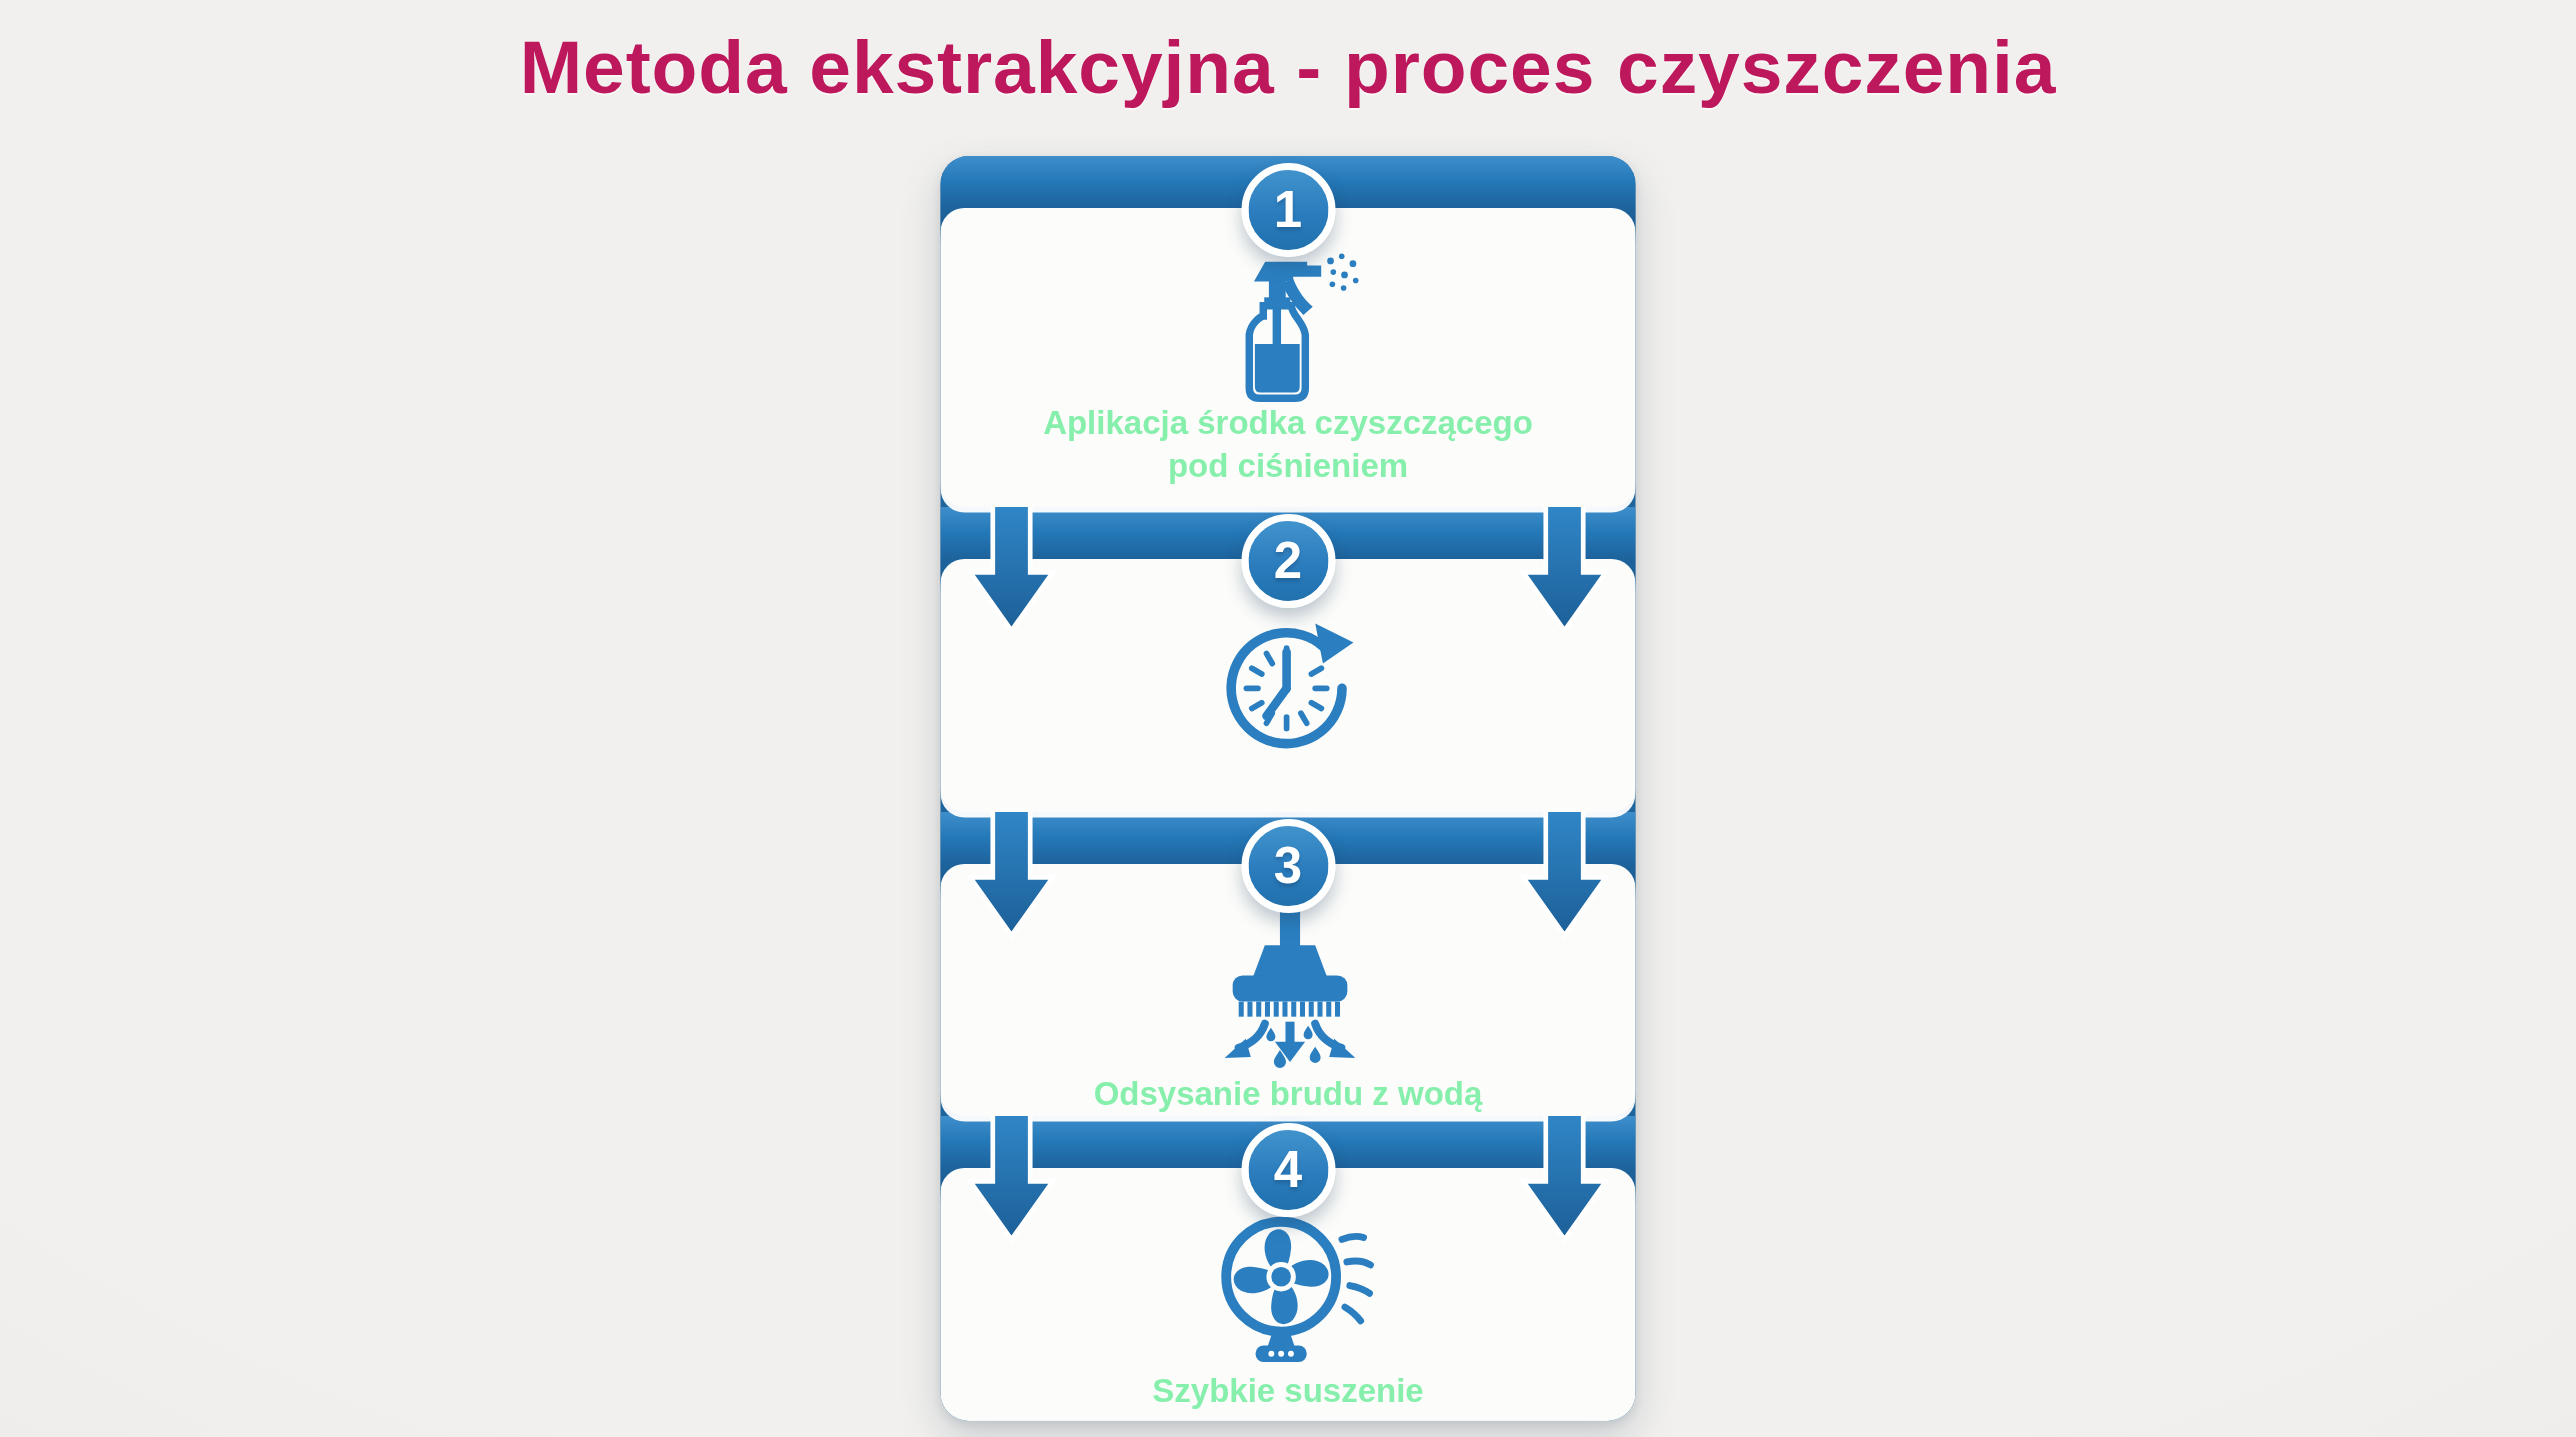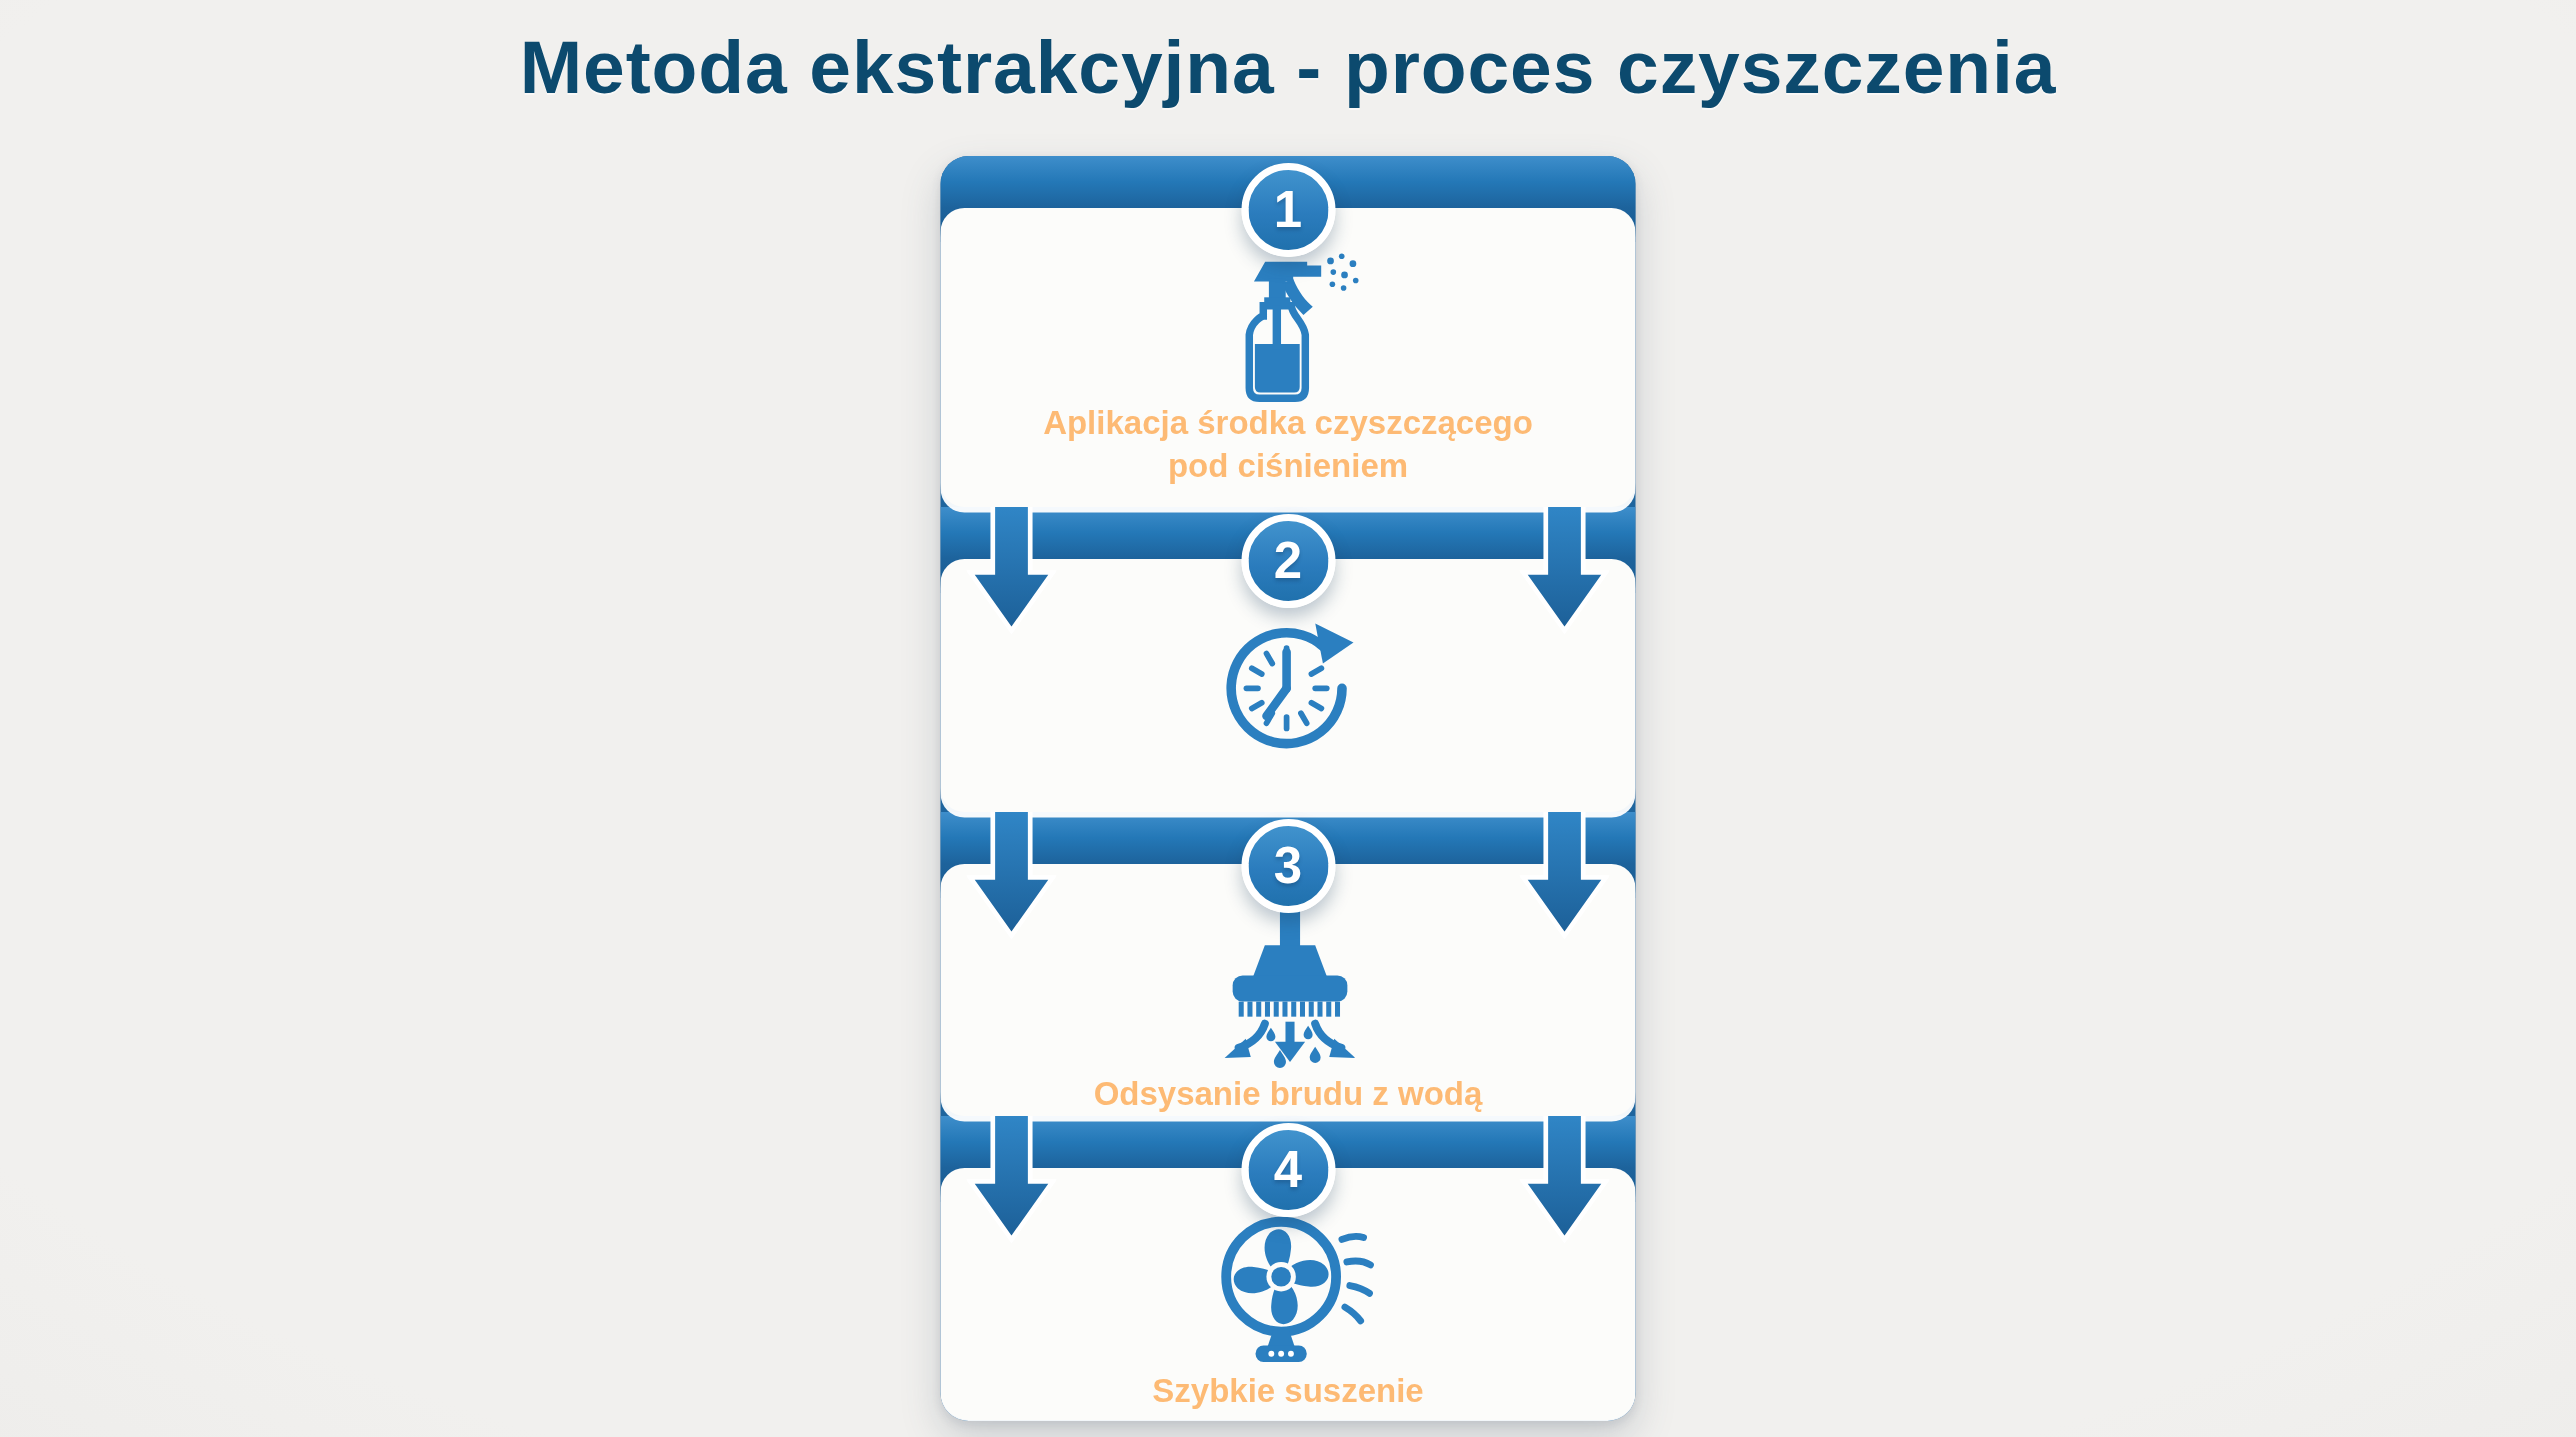--- a/index.html
+++ b/index.html
@@ -5,21 +5,21 @@
   html,body{margin:0;padding:0;}
   body{
     width:2576px;height:1438px;position:relative;overflow:hidden;
     background:radial-gradient(120% 125% at 50% 42%, #f1f0ee 52%, #eceb e9 80%, #e3e2e0 100%);
     background:radial-gradient(120% 125% at 50% 42%, #f1f0ee 52%, #e9e8e6 82%, #e0dfdd 100%);
     font-family:"Liberation Sans", sans-serif;
   }
   .page-title{
     position:absolute;top:24px;left:0;width:100%;
     text-align:center;font-size:75px;font-weight:bold;letter-spacing:0.9px;
-    color:#0c4a6e;margin:0;
+    color:#be185d;margin:0;
     text-shadow:0 1.9px 0 rgba(255,255,255,0.55);
   }
   .panel{
     position:absolute;left:50%;top:156px;transform:translateX(-50%);
     width:695px;height:1265px;border-radius:28px;overflow:hidden;
     background:#1e659e;
     box-shadow:0 17px 39px rgba(70,85,105,0.22), 0 3.7px 9.4px rgba(70,85,105,0.12);
   }
   .step{position:relative;width:100%;}
   .step.s1{height:351px;}
@@ -51,21 +51,21 @@
   .icon-wrap{
     position:absolute;left:50%;transform:translateX(-50%);z-index:3;
   }
   .s1 .icon-wrap{top:90px;}
   .s2 .icon-wrap{top:97px;}
   .s3 .icon-wrap{top:97px;}
   .s4 .icon-wrap{top:92px;}
   .caption{
     position:absolute;left:50%;transform:translateX(-50%);z-index:3;
     width:599px;text-align:center;
-    color:#fdba74;font-weight:bold;font-size:33px;line-height:1.3;
+    color:#86efac;font-weight:bold;font-size:33px;line-height:1.3;
   }
   .s1 .caption{bottom:19px;width:524px;}
   .s2 .caption{bottom:7.5px;}
   .s3 .caption{bottom:0;}
   .s4 .caption{bottom:7px;}
   .conn-arrow{position:absolute;top:0;width:90px;height:131px;z-index:4;}
   .conn-arrow.left{left:26px;}
   .conn-arrow.right{right:26px;}
   .ic{display:block;}
 </style>

